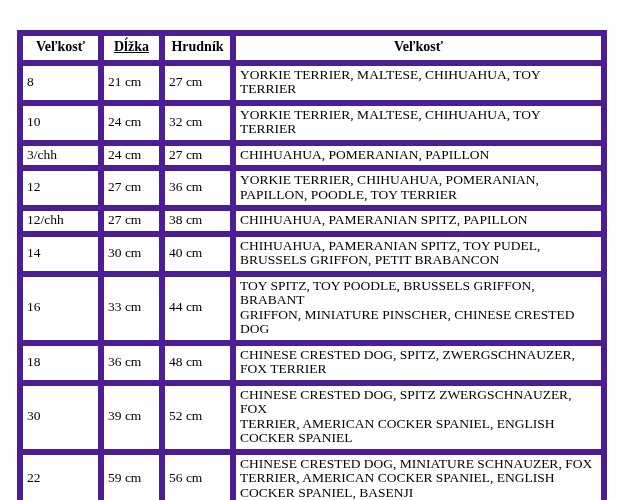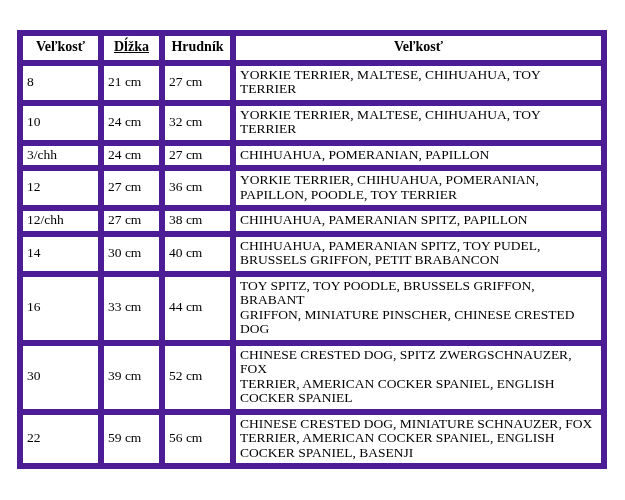--- a/index.html
+++ b/index.html
@@ -111,20 +111,27 @@
       </tr>
       <tr>
         <td class="cell-size">16</td>
         <td class="cell-length">33 cm</td>
         <td class="cell-chest">44 cm</td>
         <td class="cell-breeds">TOY SPITZ, TOY POODLE, BRUSSELS GRIFFON, BRABANT
 GRIFFON, MINIATURE PINSCHER, CHINESE CRESTED
 DOG</td>
       </tr>
       <tr>
+        <td class="cell-size">18</td>
+        <td class="cell-length">36 cm</td>
+        <td class="cell-chest">48 cm</td>
+        <td class="cell-breeds">CHINESE CRESTED DOG, SPITZ, ZWERGSCHNAUZER,
+FOX TERRIER</td>
+      </tr>
+      <tr>
         <td class="cell-size">30</td>
         <td class="cell-length">39 cm</td>
         <td class="cell-chest">52 cm</td>
         <td class="cell-breeds">CHINESE CRESTED DOG, SPITZ ZWERGSCHNAUZER, FOX
 TERRIER, AMERICAN COCKER SPANIEL, ENGLISH
 COCKER SPANIEL</td>
       </tr>
       <tr>
         <td class="cell-size">22</td>
         <td class="cell-length">59 cm</td>

